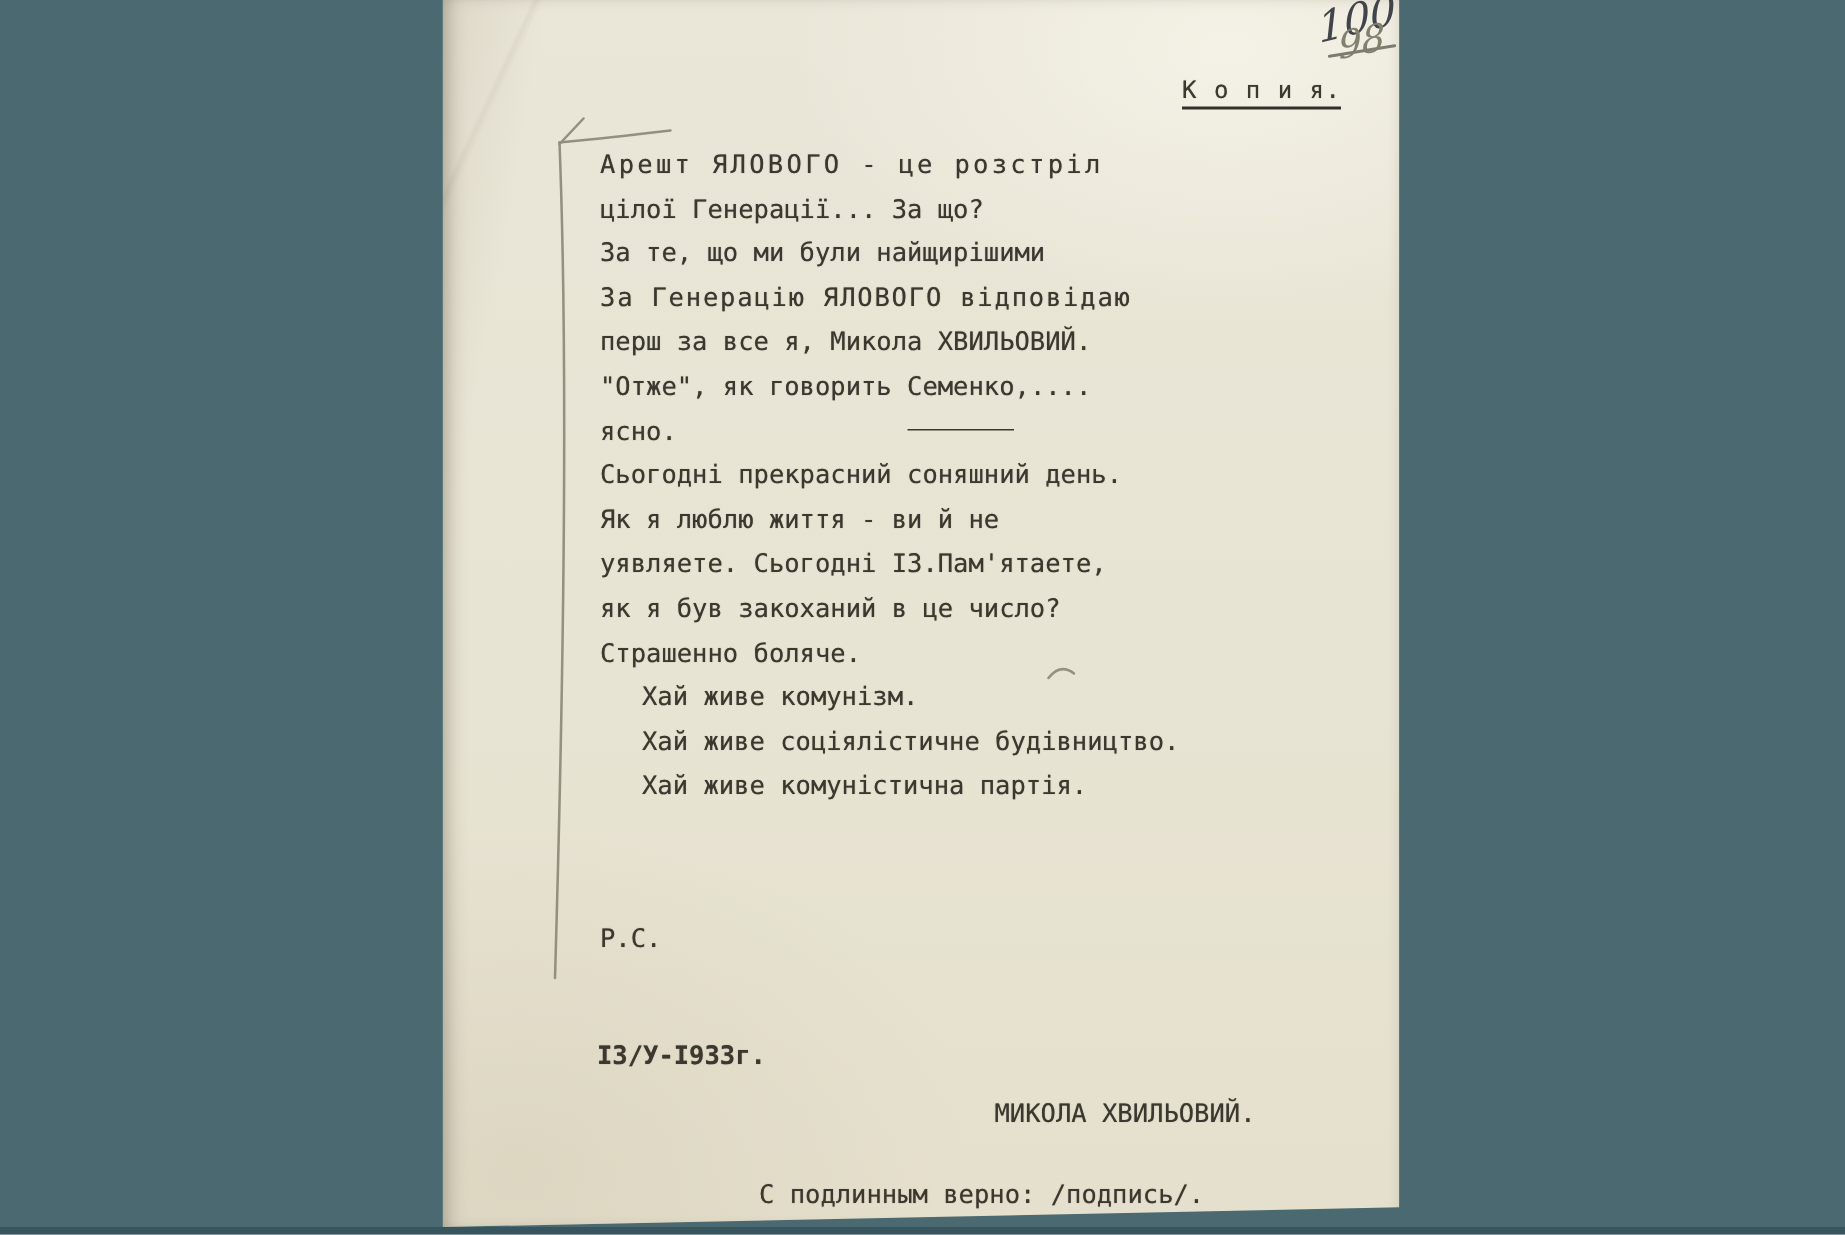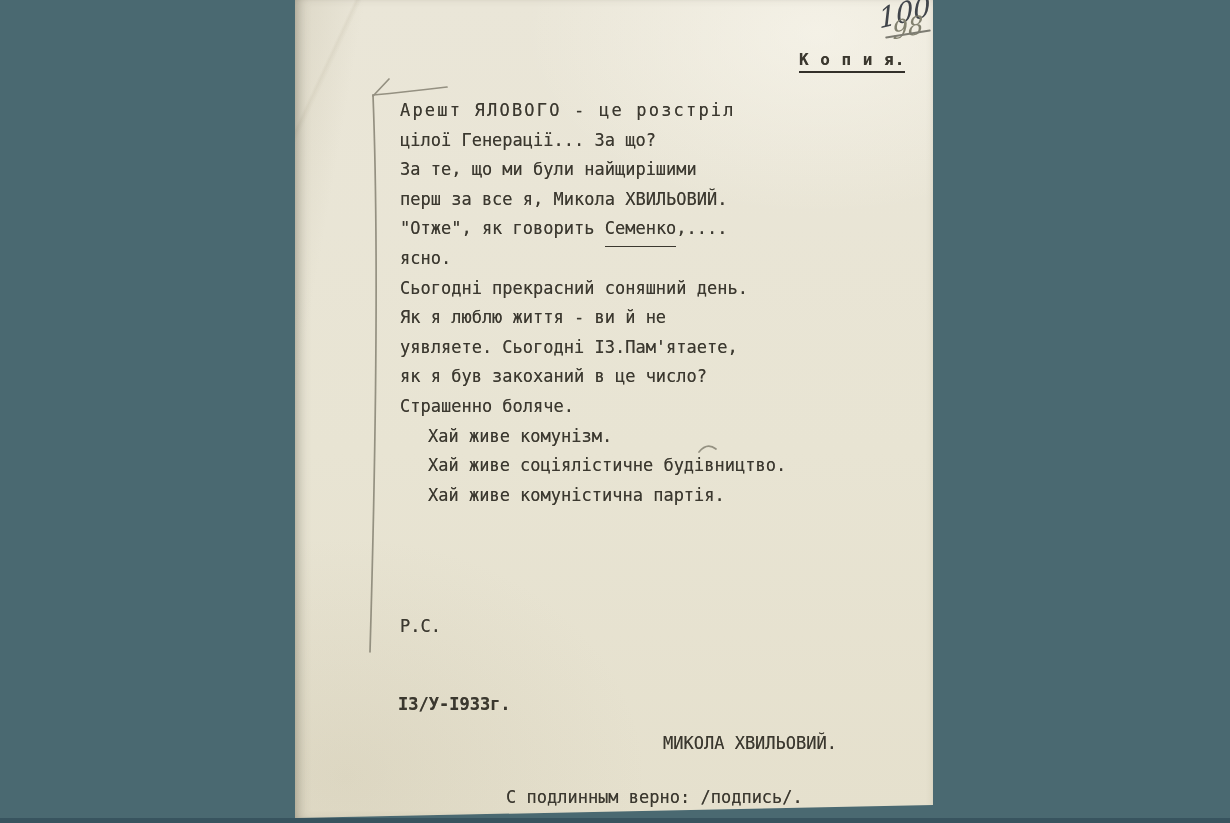--- a/index.html
+++ b/index.html
@@ -26,24 +26,24 @@
       linear-gradient(180deg, #eae6d8 0%, #e8e4d3 55%, #e5e0cd 100%);
     box-shadow: inset 9px 0 14px -8px rgba(60,55,40,0.45), inset -5px 0 10px -8px rgba(60,55,40,0.28);
   }
   .ink{ color:#3b382f; text-shadow:0 0 0.6px rgba(59,56,47,0.65); }
   .t15{ font-size:17px; }
   .line{ line-height:29.6px; white-space:pre; }
   .ls-wide{ letter-spacing:2.2px; }
   .ls-med{ letter-spacing:1.2px; }
   .main-block{ position:absolute; left:105px; top:96px; }
   .slogan{ margin-left:28px; }
-  .underlined-word{ border-bottom:1.6px solid #3b382f; padding-bottom:8px;text-align:center; }
+  .underlined-word{ border-bottom:1.6px solid #3b382f; padding-bottom:18px;text-align:center; }
   .heading{
-    position:absolute; left:504px; top:50px;
-    font-weight:bold; font-size:16px; letter-spacing:1px; white-space:pre;
+    position:absolute; left:493px; top:50px;
+    font-weight:normal; font-size:16px; letter-spacing:1px; white-space:pre;
   }
   .heading .u{ border-bottom:2px solid #33302a; padding-bottom:2px; display:inline-block; }
   .ps-label{ position:absolute; left:105px; top:612px; }
   .ps-lines{ position:absolute; left:177px; top:612px; }
   .date-line{ position:absolute; left:103px; top:690px;font-weight:bold; }
   .signature{ position:absolute; left:368px; top:729px; }
   .certification{ position:absolute; left:183px; top:783px;margin-left:28px; }
   .hand{
     position:absolute; font-family:"DejaVu Serif", serif; font-style:italic;
   }
@@ -65,20 +65,21 @@
     <div class="hand hand-ink-num">100</div>
     <div class="hand hand-pencil-num">98</div>
     <div class="pencil-strike"></div>
 
     <div class="heading ink"><span class="u">К о п и я.</span></div>
 
     <div class="main-block ink t15">
       <div class="line ls-wide">Арешт ЯЛОВОГО - це розстріл</div>
       <div class="line">цілої Генерації... За що?</div>
       <div class="line">За те, що ми були найщирішими</div>
+      <div class="line ls-med">За Генерацію ЯЛОВОГО відповідаю</div>
       <div class="line">перш за все я, Микола ХВИЛЬОВИЙ.</div>
       <div class="line"><span>"Отже", як говорить </span><span class="underlined-word">Семенко</span><span>,....</span></div>
       <div class="line">ясно.</div>
       <div class="line">Сьогодні прекрасний соняшний день.</div>
       <div class="line">Як я люблю життя - ви й не</div>
       <div class="line">уявляете. Сьогодні ІЗ.Пам'ятаете,</div>
       <div class="line">як я був закоханий в це число?</div>
       <div class="line">Страшенно боляче.</div>
       <div class="line slogan">Хай живе комунізм.</div>
       <div class="line slogan">Хай живе соціялістичне будівництво.</div>

